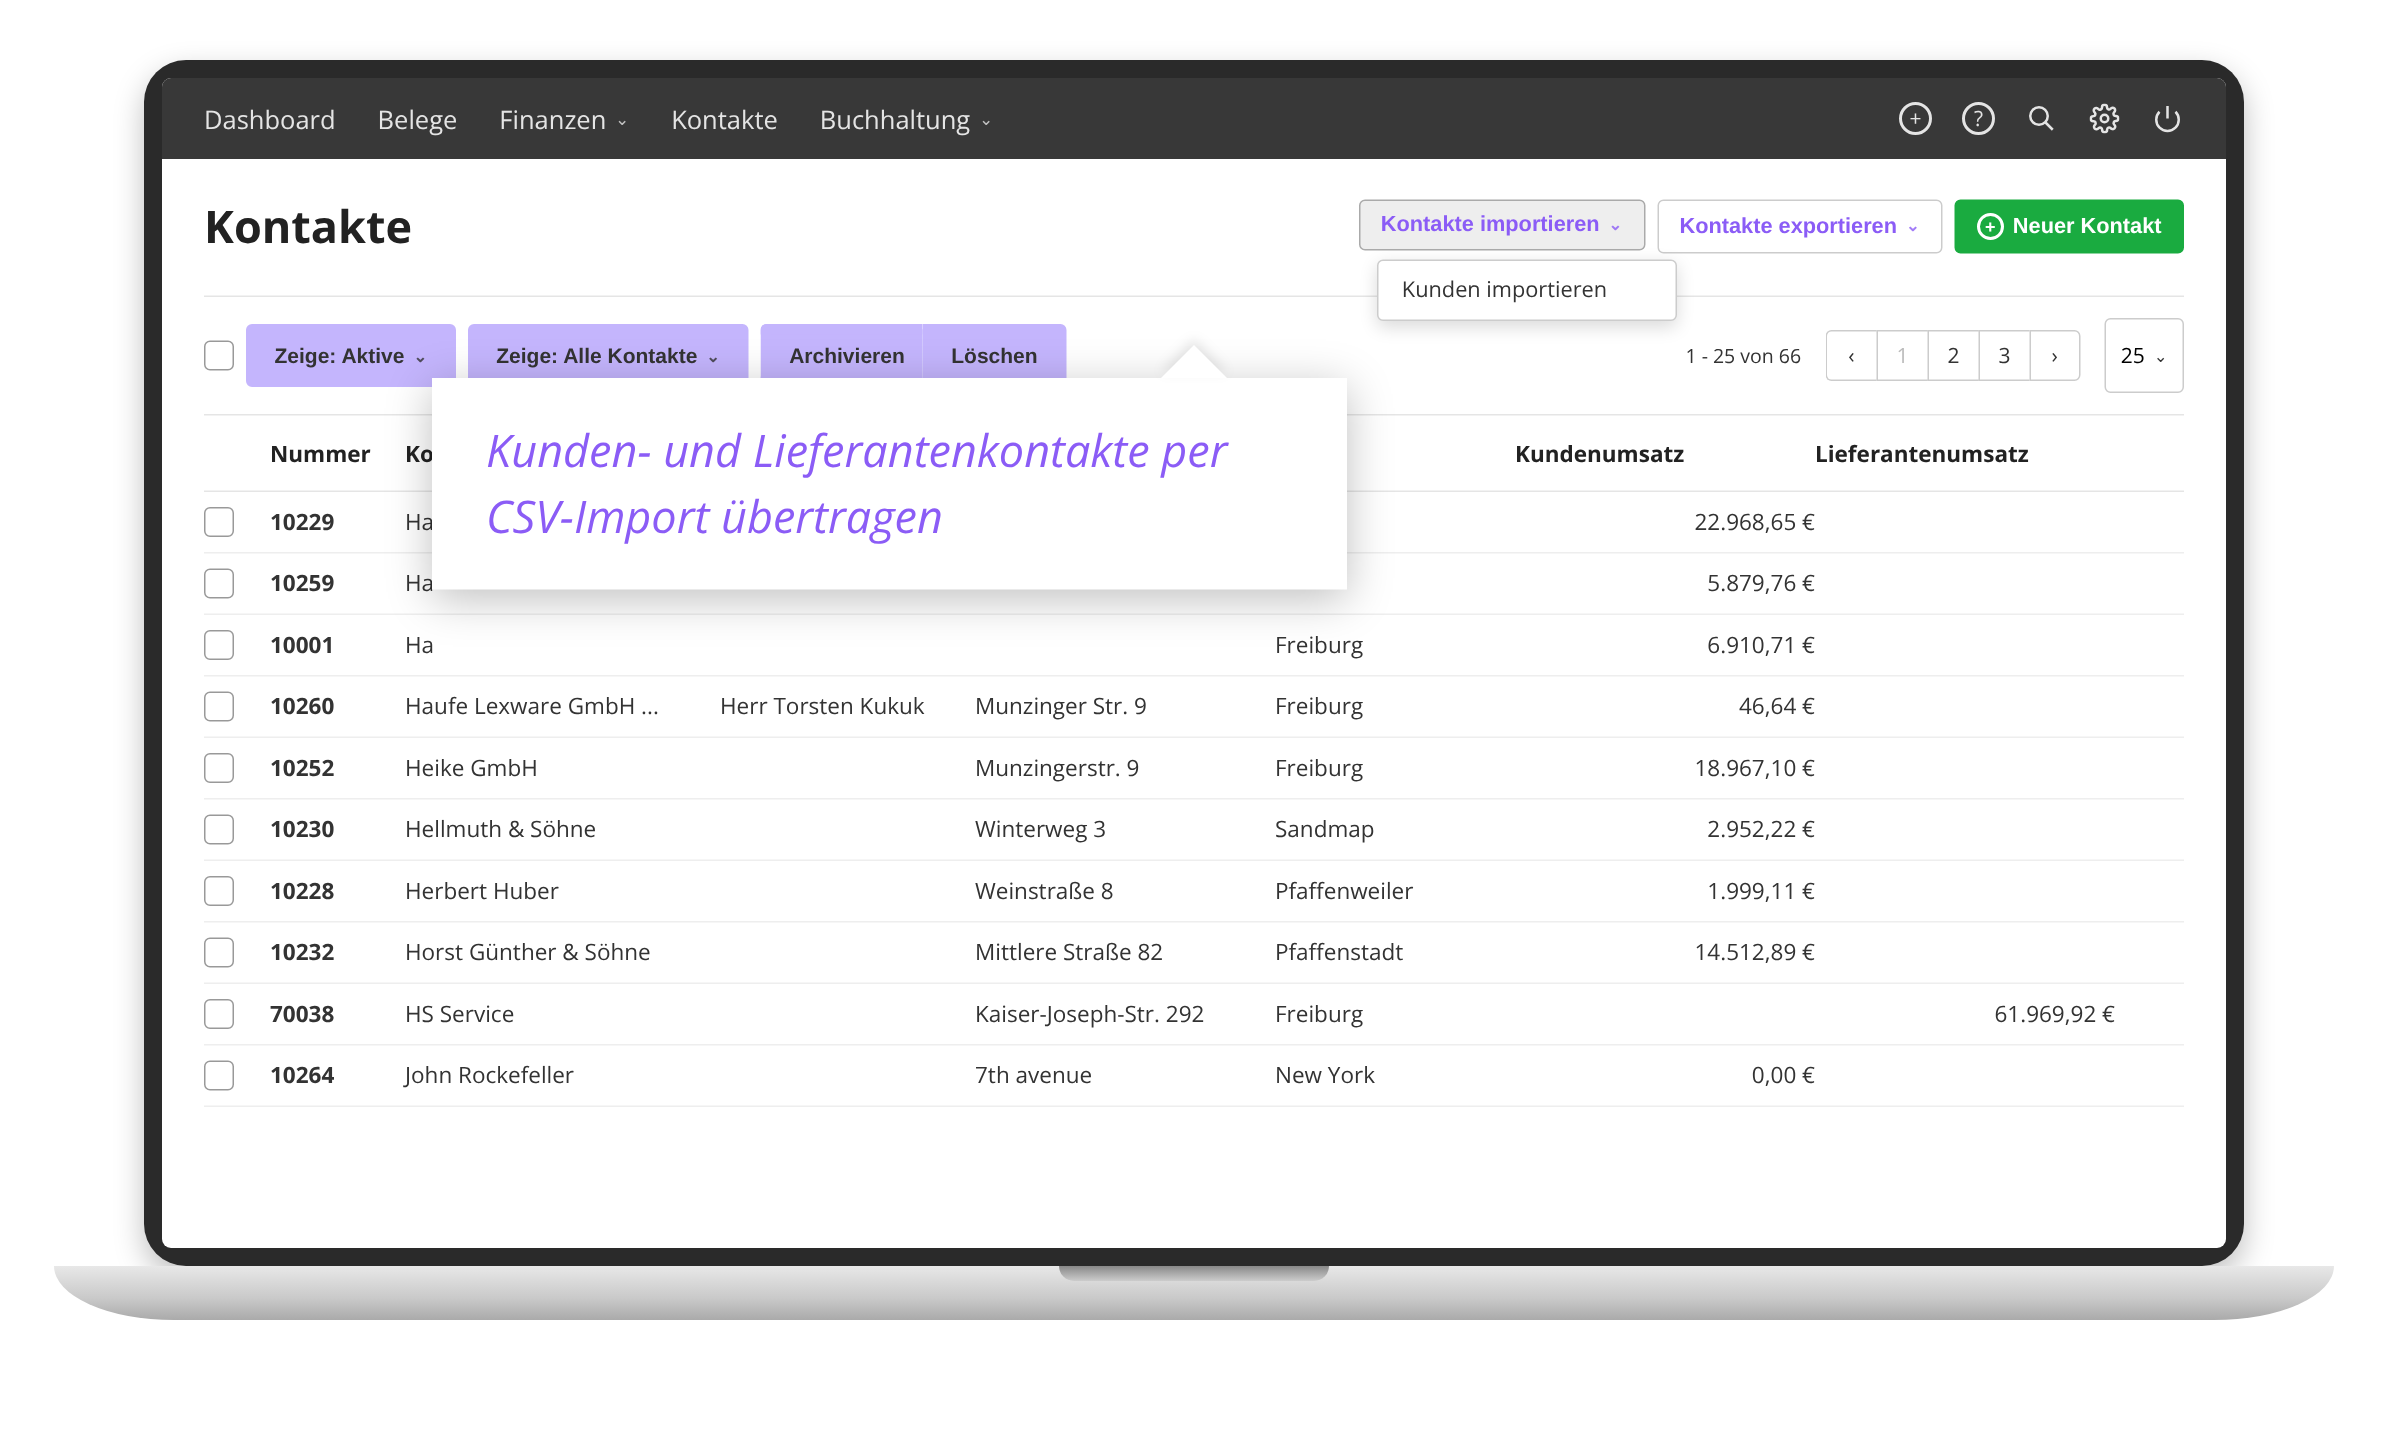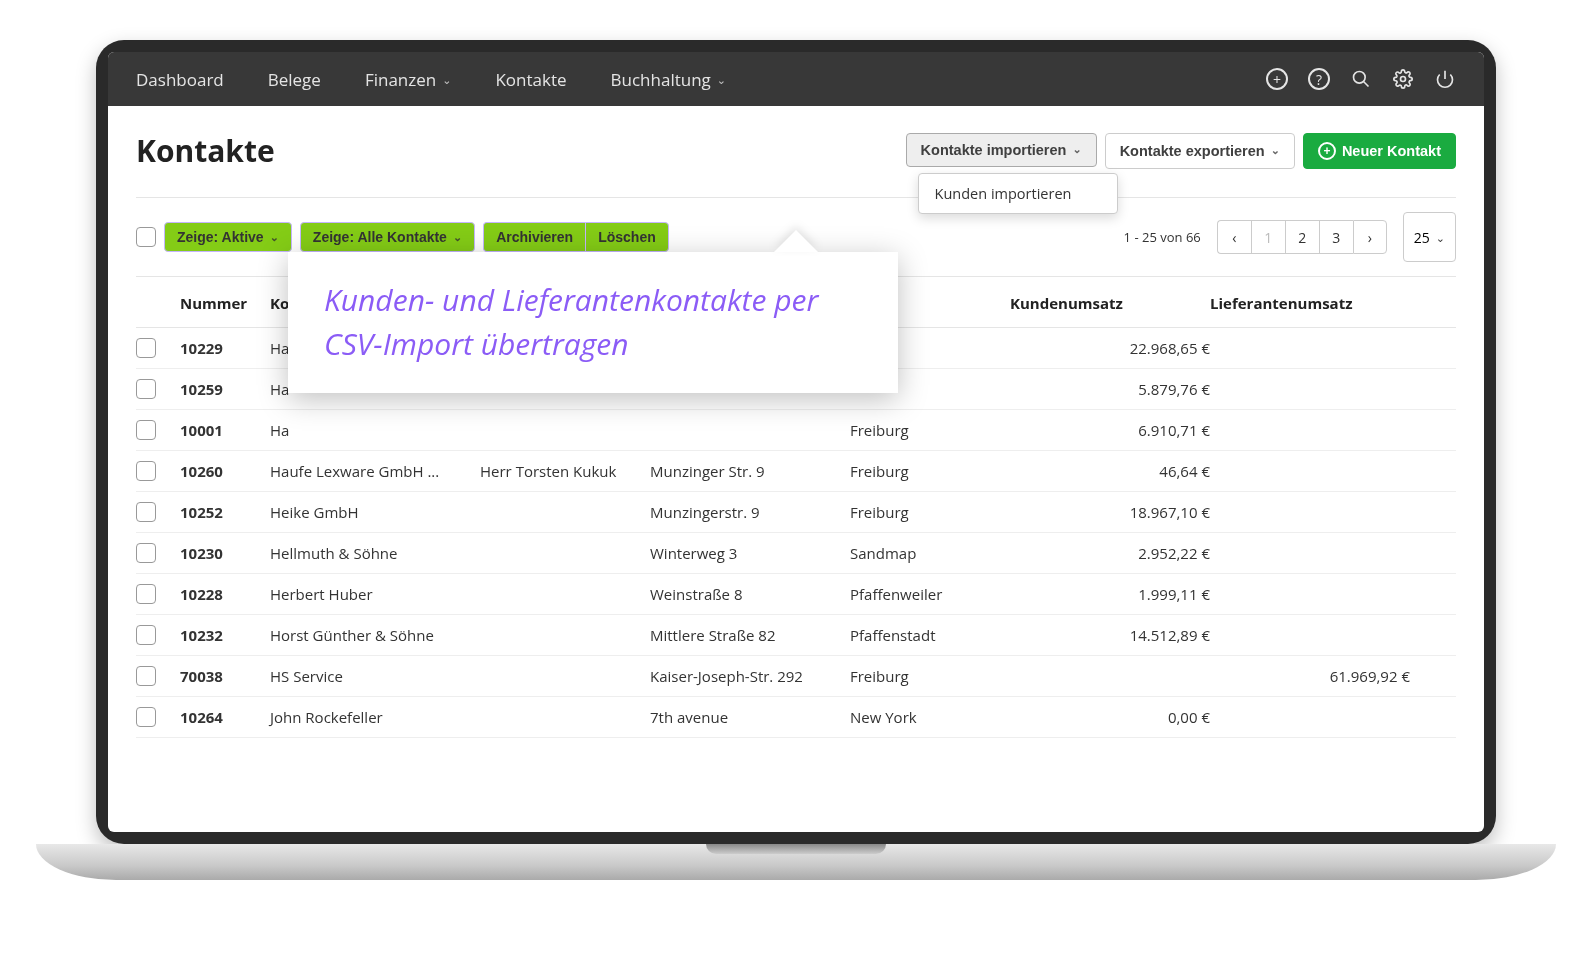--- a/index.html
+++ b/index.html
@@ -46,52 +46,52 @@
 
 .topnav {
   background: #383838;
   color: #e4e4e4;
   display: flex;
   align-items: center;
   padding: 0 28px;
   height: 54px;
   font-size: 17px;
 }
-.nav-left { display:flex; gap:44px; align-items:center; }
+.nav-left { display:flex; gap:28px; align-items:center; }
 .nav-item { cursor:pointer; display:flex; align-items:center; gap:6px; }
 .nav-right { margin-left:auto; display:flex; gap:20px; align-items:center; }
 .nav-icon { width:22px; height:22px; display:flex; align-items:center; justify-content:center; color:#e4e4e4; cursor:pointer; }
 .nav-icon svg { stroke:#e4e4e4; }
 
 .content { padding: 24px 28px; }
 .header-row { display:flex; align-items:center; margin-bottom:26px; }
 .page-title { font-size:30px; font-weight:700; color:#222; }
 .header-actions { margin-left:auto; display:flex; gap:8px; position:relative; }
 .btn {
-  border:1px solid #ccc; background:#fff; color:#404040;
+  border:1px solid #ccc; background:#fff; color:#8b5cf6;
   padding: 8px 14px; border-radius:4px; font-size:14.5px;
   display:flex; align-items:center; gap:6px; cursor:pointer;
   font-weight:600;
 }
 .btn.active { background:#eee; border-color:#aaa; }
 .btn.primary {
   background:#1aab40; border-color:#1aab40; color:#fff;
 }
 .chev { font-size:11px; opacity:.8; }
 
 .filters-row {
   display:flex; align-items:center; gap:8px;
   border-top:1px solid #e5e5e5; border-bottom:1px solid #e5e5e5;
   padding:14px 0; margin-bottom:0; position:relative;
 }
 .checkbox {
   width:20px;height:20px;border:1.5px solid #999;border-radius:4px;
   cursor:pointer; flex-shrink:0;
 }
-.btn-sm { border:1px solid #c4b5fd; background:#84cc16; color:#333; padding:6px 12px; border-radius:4px; font-size:14px; font-weight:600; display:flex; align-items:center; gap:6px; cursor:pointer; }
+.btn-sm { border:7px solid #c4b5fd; background:#c4b5fd; color:#333; padding:6px 12px; border-radius:4px; font-size:14px; font-weight:600; display:flex; align-items:center; gap:6px; cursor:pointer; }
 .btn-group { display:flex;justify-content:flex-end; }
 .btn-group .btn-sm:first-child { border-radius:4px 0 0 4px; border-right:none; }
 .btn-group .btn-sm:last-child { border-radius:0 4px 4px 0; }
 .spacer { flex:1; }
 .page-info { font-size:13px; color:#333; margin-right:8px; }
 .pager { display:flex; }
 .pager .pg {
   width:34px;height:34px;border:1px solid #ccc;border-right:none;
   display:flex;align-items:center;justify-content:center;font-size:14px;color:#333;cursor:pointer;
 }

